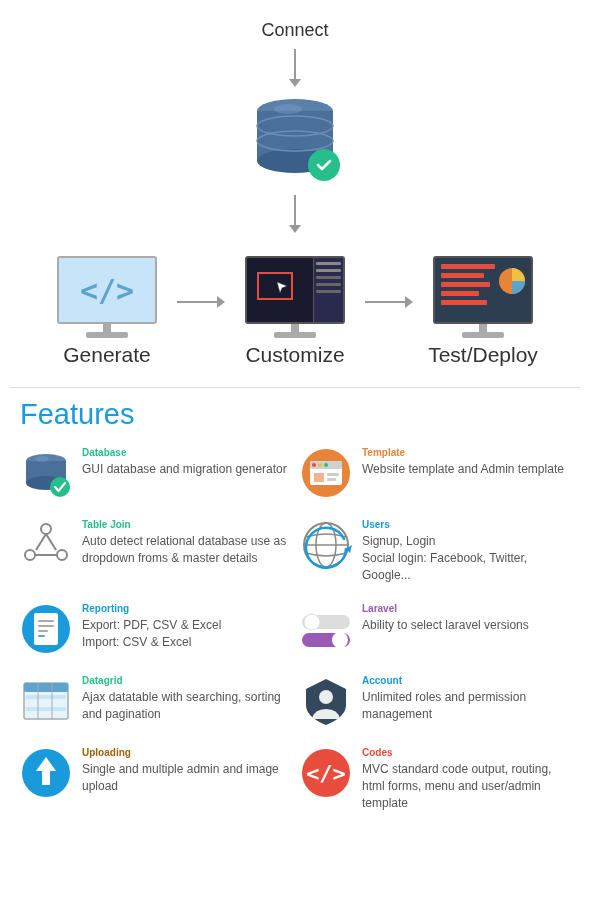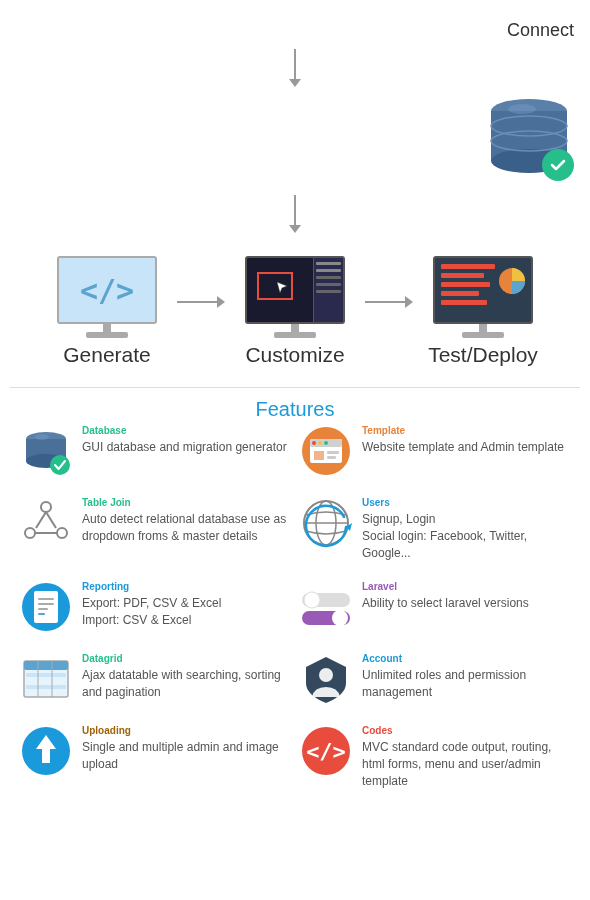--- a/index.html
+++ b/index.html
@@ -6,22 +6,22 @@
     body {
       font-family: Arial, sans-serif;
       background: #fff;
       width: 590px;
       min-height: 900px;
       overflow-x: hidden;
     }
 
     
     .top-section {
-      text-align: right;
-      padding: 20px 16px 10px;
+      text-align: center;
+      padding: 20px 8px 10px;
     }
     .connect-label {
       font-size: 18px;
       color: #333;
       margin-bottom: 8px;
     }
     .db-icon-wrap {
       position: relative;
       display: inline-block;
       margin-bottom: 10px;
@@ -85,24 +85,23 @@
       border: none;
       border-top: 1px solid #ddd;
       margin: 0 10px;
     }
 
     
     .features-section {
       padding: 10px 20px 20px;
     }
     .features-title {
-      text-align: center;
-      font-size: 20px;
+      font-size: 29px;
       color: #1A9ADB;
-      margin-bottom: 4px;
+      margin-bottom: 16px;
       font-weight: 400;
     }
     .features-grid {
       display: grid;
       grid-template-columns: 1fr 1fr;
       gap: 20px 10px;
     }
     .feature-item {
       display: flex;
       align-items: flex-start;

